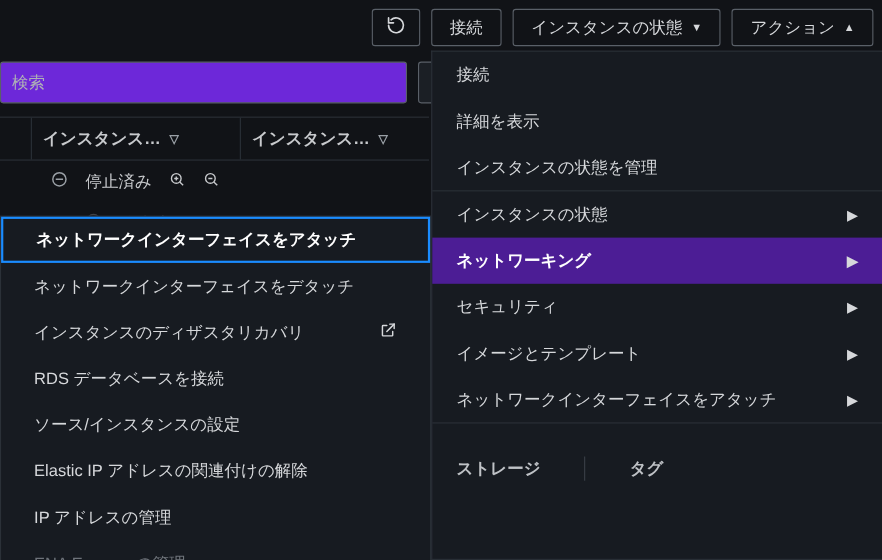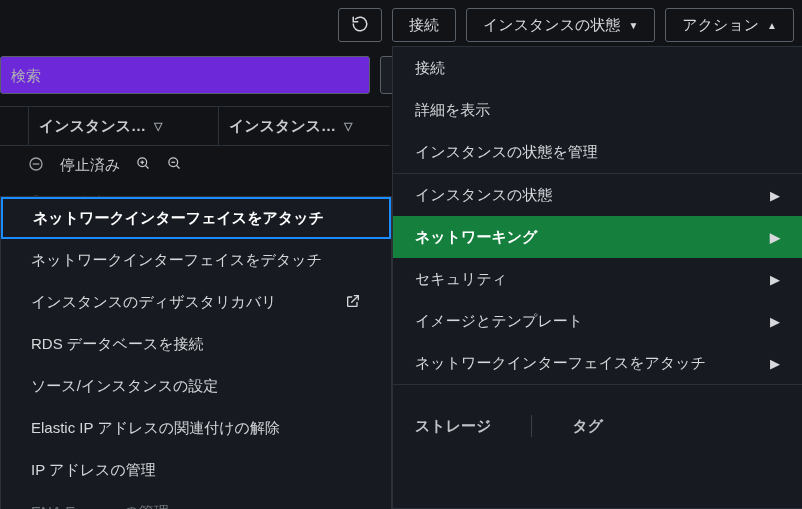--- a/index.html
+++ b/index.html
@@ -47,21 +47,21 @@
     }
     .th0 { width:28px; border-left:none; }
     .th1 { width:190px; }
     .th2 { flex:1; }
     .filter-icon { font-size:11px; color:#9aa0a6; }
 
     
     .rows { position:absolute; left:0; top:146px; width:390px; }
     .row { display:flex; align-items:center; height:38px; font-size:15px; color:#c8cacd; }
     .cell0 { width:28px; }
-    .cell1 { width:190px; display:flex; align-items:center; gap:16px; }
+    .cell1 { width:190px; display:flex; align-items:center; justify-content:center; gap:16px; }
     .cell2 { flex:1; padding-left:10px; }
     .lens { font-size:14px; }
 
     
     .submenu {
       position:absolute; left:0; top:196px; width:392px;
       background:#171b21; border:1px solid #2b3138;
     }
     .sub-item {
       height:42px; display:flex; align-items:center; gap:10px;
@@ -76,21 +76,21 @@
 
     
     .actions-menu {
       position:absolute; left:392px; right:0; top:46px; bottom:0;
       background:#171b21; border:1px solid #2b3138; border-right:none; z-index:5;
     }
     .act-item {
       height:42px; display:flex; align-items:center; justify-content:space-between;
       padding:0 22px; color:#d6d8db; font-size:15px; cursor:pointer;
     }
-    .act-item.sel { background:#15803d; color:#ffffff; font-weight:600; }
+    .act-item.sel { background:#4c1d95; color:#ffffff; font-weight:600; }
     .chev { color:#d6d8db; font-size:13px; }
     .act-sep { height:1px; background:#2b3138; margin:0; }
 
     
     .act-tabs {
       display:flex; align-items:center; height:42px;
       padding-left:22px; gap:40px; color:#bfc2c6; font-size:15px; font-weight:600;
     }
     .vdiv { width:1px; height:22px; background:#3a4048; }
     .act-tabs .tab { cursor:pointer; }

